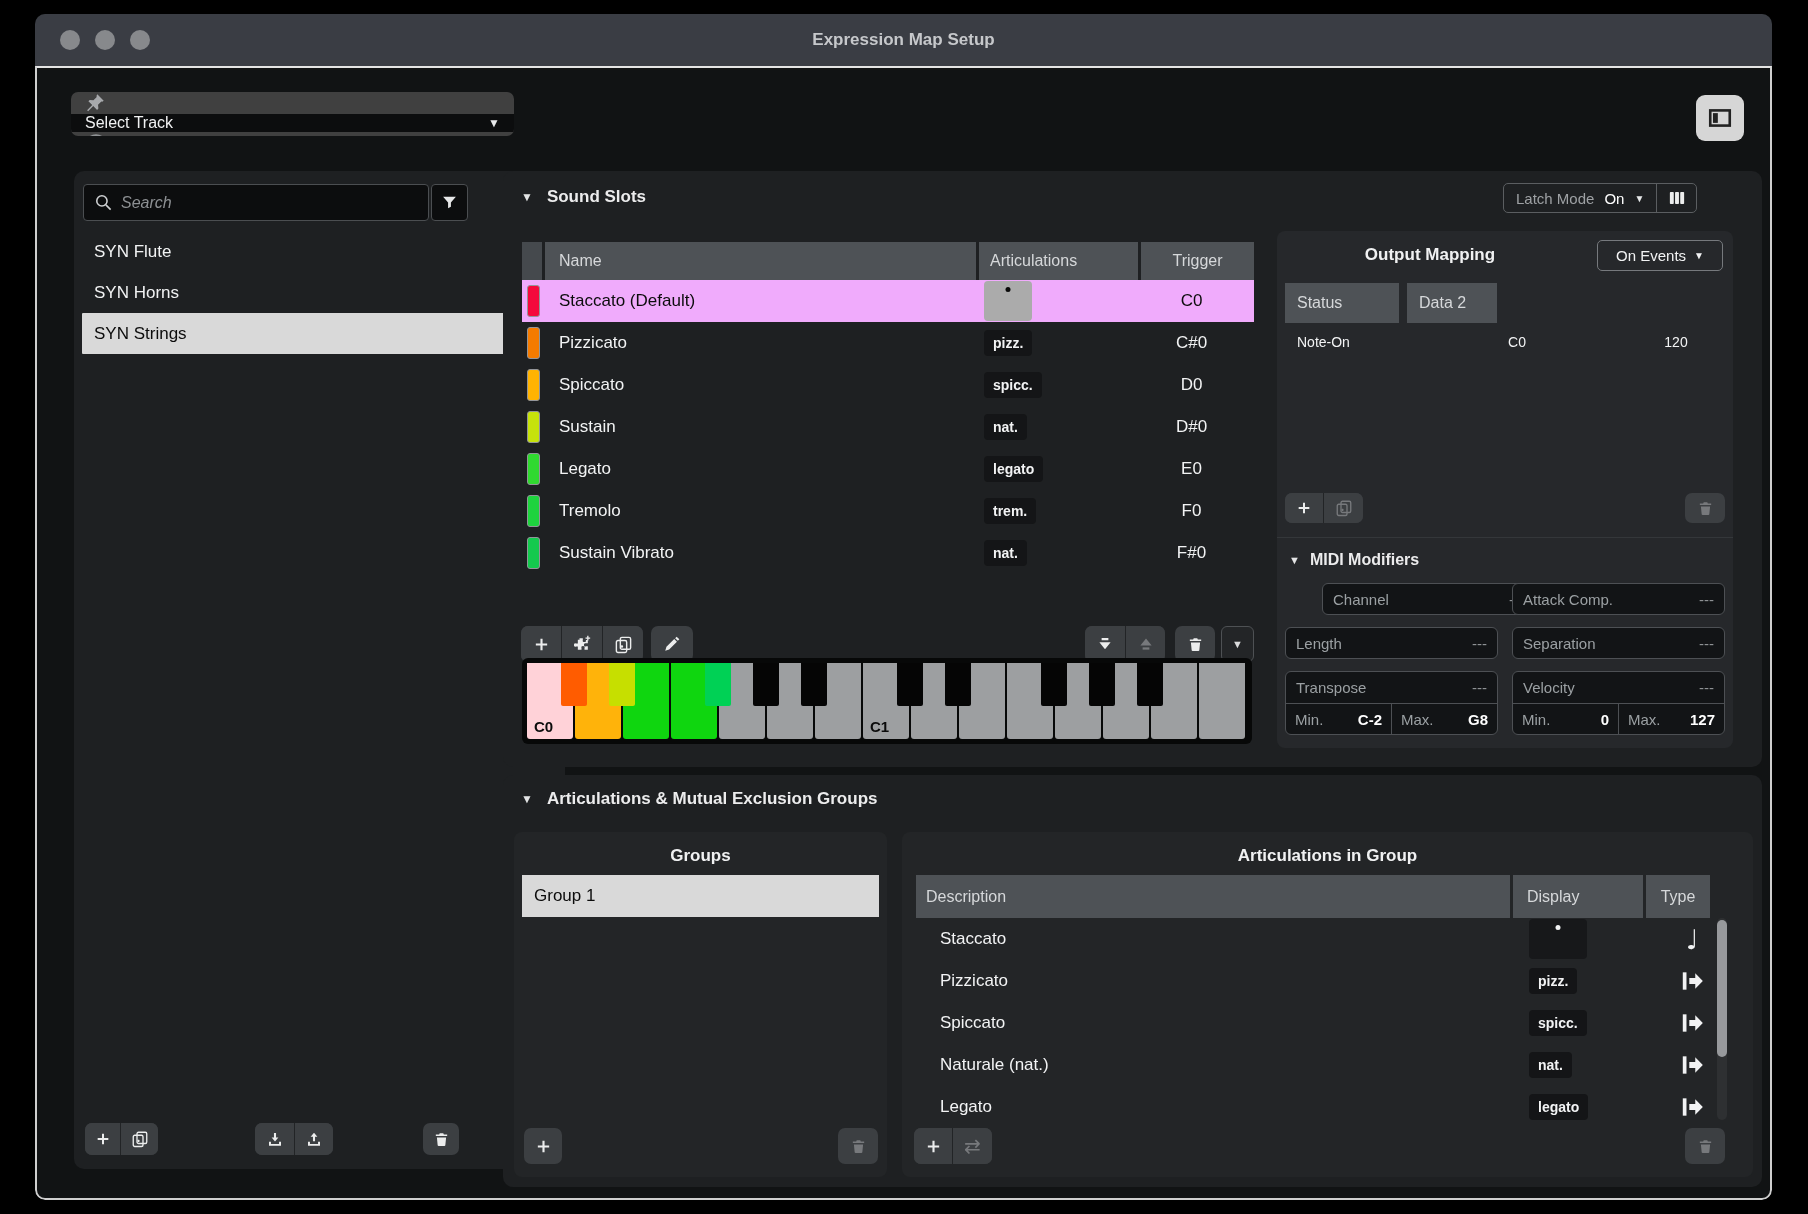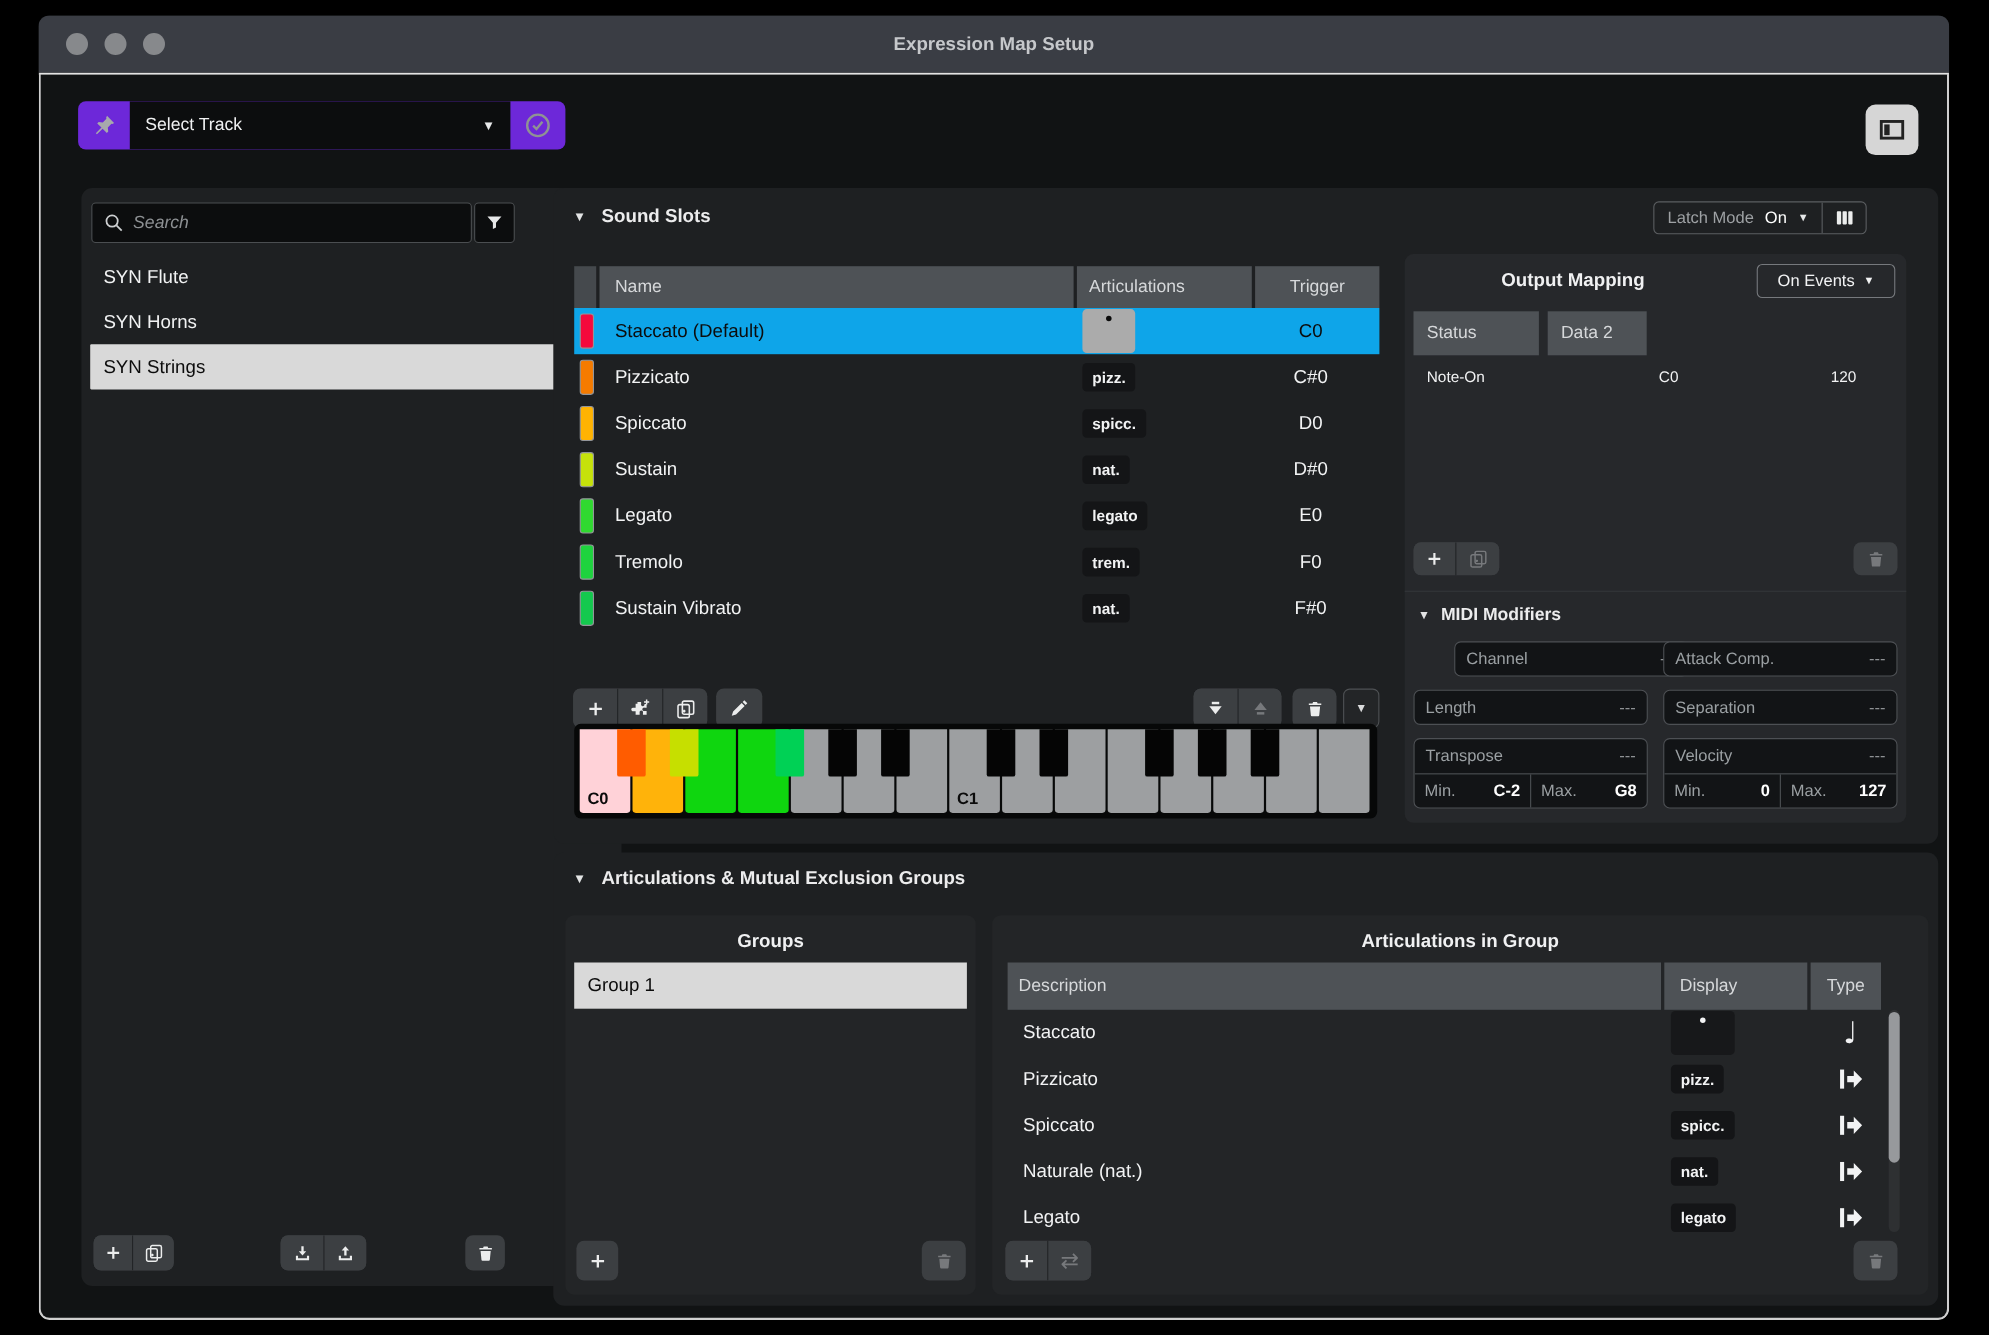--- a/index.html
+++ b/index.html
@@ -10,22 +10,22 @@
   .window { position:absolute; left:35px; top:14px; width:1737px; height:1186px;
             border-radius:10px; overflow:hidden; background:#101213; }
   .titlebar { position:absolute; left:0; top:0; right:0; height:52px; background:#3a3d44;
               display:flex; align-items:center; justify-content:center; }
   .title { color:#c6c8cb; font-weight:bold; font-size:17px; }
   .tl { position:absolute; top:16px; width:20px; height:20px; border-radius:50%; background:#87898c; }
   .content { position:absolute; left:0; top:52px; right:0; bottom:0; background:#111314;
              border:2px solid #cfcfcf; border-top:2px solid #e4e4e4; border-radius:0 0 10px 10px; }
 
   
-  .tb-group { position:absolute; left:36px; top:78px; width:443px; height:44px; background:#6d28d9;
-              border-radius:7px; display:flex; overflow:hidden; }
+  .tb-group { position:absolute; left:36px; top:78px; width:443px; height:44px; background:#404040;
+              border-radius:7px; display:flex; overflow:hidden;flex-direction:column; }
   .tb-pin { width:47px; display:flex; align-items:center; justify-content:center; color:#a7a9ac; }
   .tb-select { flex:1; background:#0c0d0e; display:flex; align-items:center; padding:0 14px;
                color:#f0f1f2; font-size:16px; }
   .tb-select .caret { margin-left:auto; font-size:12px; color:#e8e9ea; }
   .tb-check { width:50px; display:flex; align-items:center; justify-content:center; color:#8f9294; }
   .panel-btn { position:absolute; left:1661px; top:81px; width:48px; height:46px; background:#d6d6d6;
                border-radius:9px; display:flex; align-items:center; justify-content:center; color:#222; }
 
   
   .panel { position:absolute; background:#1e2022; border-radius:10px; }
@@ -62,21 +62,21 @@
 
   
   .ss-table { position:absolute; left:19px; top:71px; width:732px; }
   .ss-hrow { display:flex; height:38px; gap:3px; }
   .hcell { background:#4e5256; color:#d6d8da; font-size:16px; display:flex; align-items:center; }
   .hc-strip { width:20px; background:#45494d; }
   .hc-name { width:431px; padding-left:14px; }
   .hc-art { width:159px; padding-left:11px; }
   .hc-trig { width:113px; justify-content:center; }
   .ss-row { display:flex; height:42px; align-items:center; color:#f2f3f4; font-size:17px; }
-  .ss-row.sel { background:#0ea5e9; color:#0c0c0c; }
+  .ss-row.sel { background:#f0abfc; color:#0c0c0c; }
   .chipcell { width:23px; display:flex; align-items:center; justify-content:center; }
   .chip { width:13px; height:32px; border-radius:3px; border:1px solid #93959a; }
   .ss-name { width:431px; padding-left:14px; }
   .ss-art { width:159px; display:flex; align-items:center; padding-left:8px; }
   .ss-trig { width:113px; text-align:center; }
   .badge { background:#141517; color:#f2f3f4; font-weight:bold; font-size:14px; border-radius:4px;
            padding:6px 9px; line-height:1; }
   .sel-art-badge { width:48px; height:40px; background:#ababab; border-radius:4px; position:relative; }
   .dot { width:5px; height:5px; border-radius:50%; background:#0a0a0a; position:absolute;
          left:50%; transform:translateX(-50%); top:6px; }
@@ -127,21 +127,21 @@
   .mm-cell + .mm-cell { border-left:1px solid #4d5054; }
   .mm-strong { margin-left:auto; color:#fff; font-size:15px; font-weight:bold; }
 
   
   .grp-title { position:absolute; left:0; right:0; top:14px; text-align:center; color:#f0f1f2;
                font-weight:bold; font-size:17px; }
   .grp-row { position:absolute; left:8px; right:8px; top:43px; height:42px; background:#d9d9d9;
              color:#0c0c0c; font-size:17px; display:flex; align-items:center; padding:0 12px; }
   .ag-hrow { position:absolute; left:14px; top:43px; display:flex; gap:3px; height:43px; }
   .ag-hc { background:#4e5256; color:#d6d8da; font-size:16px; display:flex; align-items:center; }
-  .ag-row { position:absolute; left:18px; height:42px; display:flex; align-items:center;
+  .ag-row { position:absolute; left:28px; height:42px; display:flex; align-items:center;
             color:#f2f3f4; font-size:17px; }
   .ag-desc { width:597px; padding-left:10px; }
   .ag-disp { width:133px; display:flex; padding-left:2px; }
   .ag-type { width:64px; display:flex; justify-content:center; color:#f2f3f4; }
   .note-glyph { font-size:27px; line-height:1; font-family:"DejaVu Sans",sans-serif; }
   .scrollbar { position:absolute; right:26px; top:86px; width:10px; height:202px; background:#2e3032;
                border-radius:5px; }
   .thumb { position:absolute; left:0; top:2px; width:10px; height:137px; background:#97999c;
            border-radius:5px; }
   .swap-glyph { font-size:20px; font-family:"DejaVu Sans",sans-serif; }

